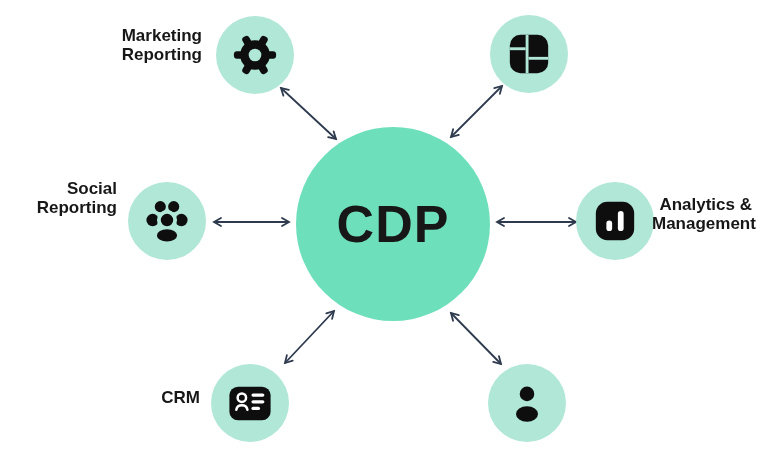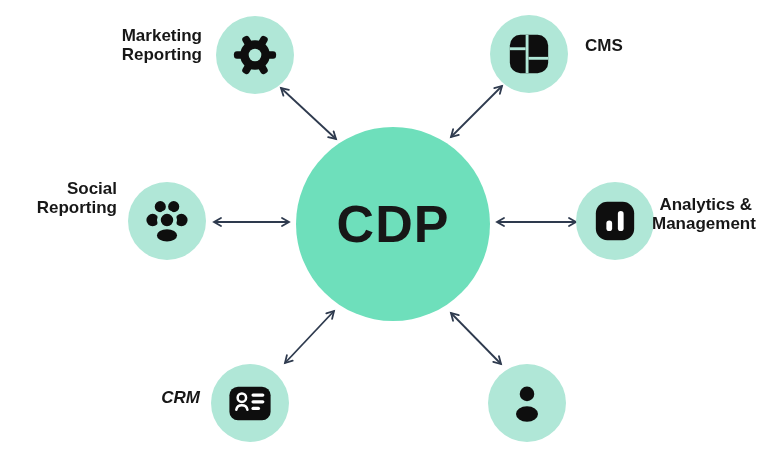--- a/index.html
+++ b/index.html
@@ -39,21 +39,21 @@
   .c-cms{left:490px;top:15px;}
   .c-social{left:128px;top:182px;}
   .c-analytics{left:576px;top:182px;}
   .c-crm{left:211px;top:364px;}
   .c-omni{left:488px;top:364px;}
   
   .l-marketing{left:60px;top:27px;width:142px;}
   .l-cms{left:585px;top:37px;width:120px;}
   .l-social{left:0px;top:180px;width:117px;}
   .l-analytics{left:652px;top:196px;width:100px;text-align:right;}
-  .l-crm{left:120px;top:389px;width:80px;font-style:italic;}
+  .l-crm{left:120px;top:389px;width:80px;}
   .l-omni{left:583px;top:378px;width:180px;}
 </style>
 </head>
 <body>
 
 <div class="stage">
 
   <svg class="arrows" viewBox="0 0 770 461">
     <defs>
       <marker id="ah" viewBox="0 0 12 12" refX="9.5" refY="6" markerWidth="12" markerHeight="12" markerUnits="userSpaceOnUse" orient="auto-start-reverse">
@@ -93,23 +93,20 @@
 
   <div class="node-circle c-cms">
     <svg viewBox="0 0 48 48">
       <rect x="4" y="4" width="40" height="40" rx="11" fill="var(--icon)"></rect>
       <g fill="var(--node-circle)">
         <rect x="20.5" y="4" width="3" height="40"></rect>
         <rect x="4" y="17" width="16.5" height="3"></rect>
         <rect x="23.5" y="27" width="20.5" height="3"></rect>
       </g>
     </svg>
-  </div>
-  <div class="node-label align-left l-cms">
-    <div>CMS</div>
   </div>
 
   <div class="node-label align-right l-social">
     <div>Social</div>
     <div>Reporting</div>
   </div>
   <div class="node-circle c-social">
     <svg viewBox="0 0 48 48">
       <g fill="var(--icon)">
         <circle cx="9" cy="23" r="6.5"></circle>

